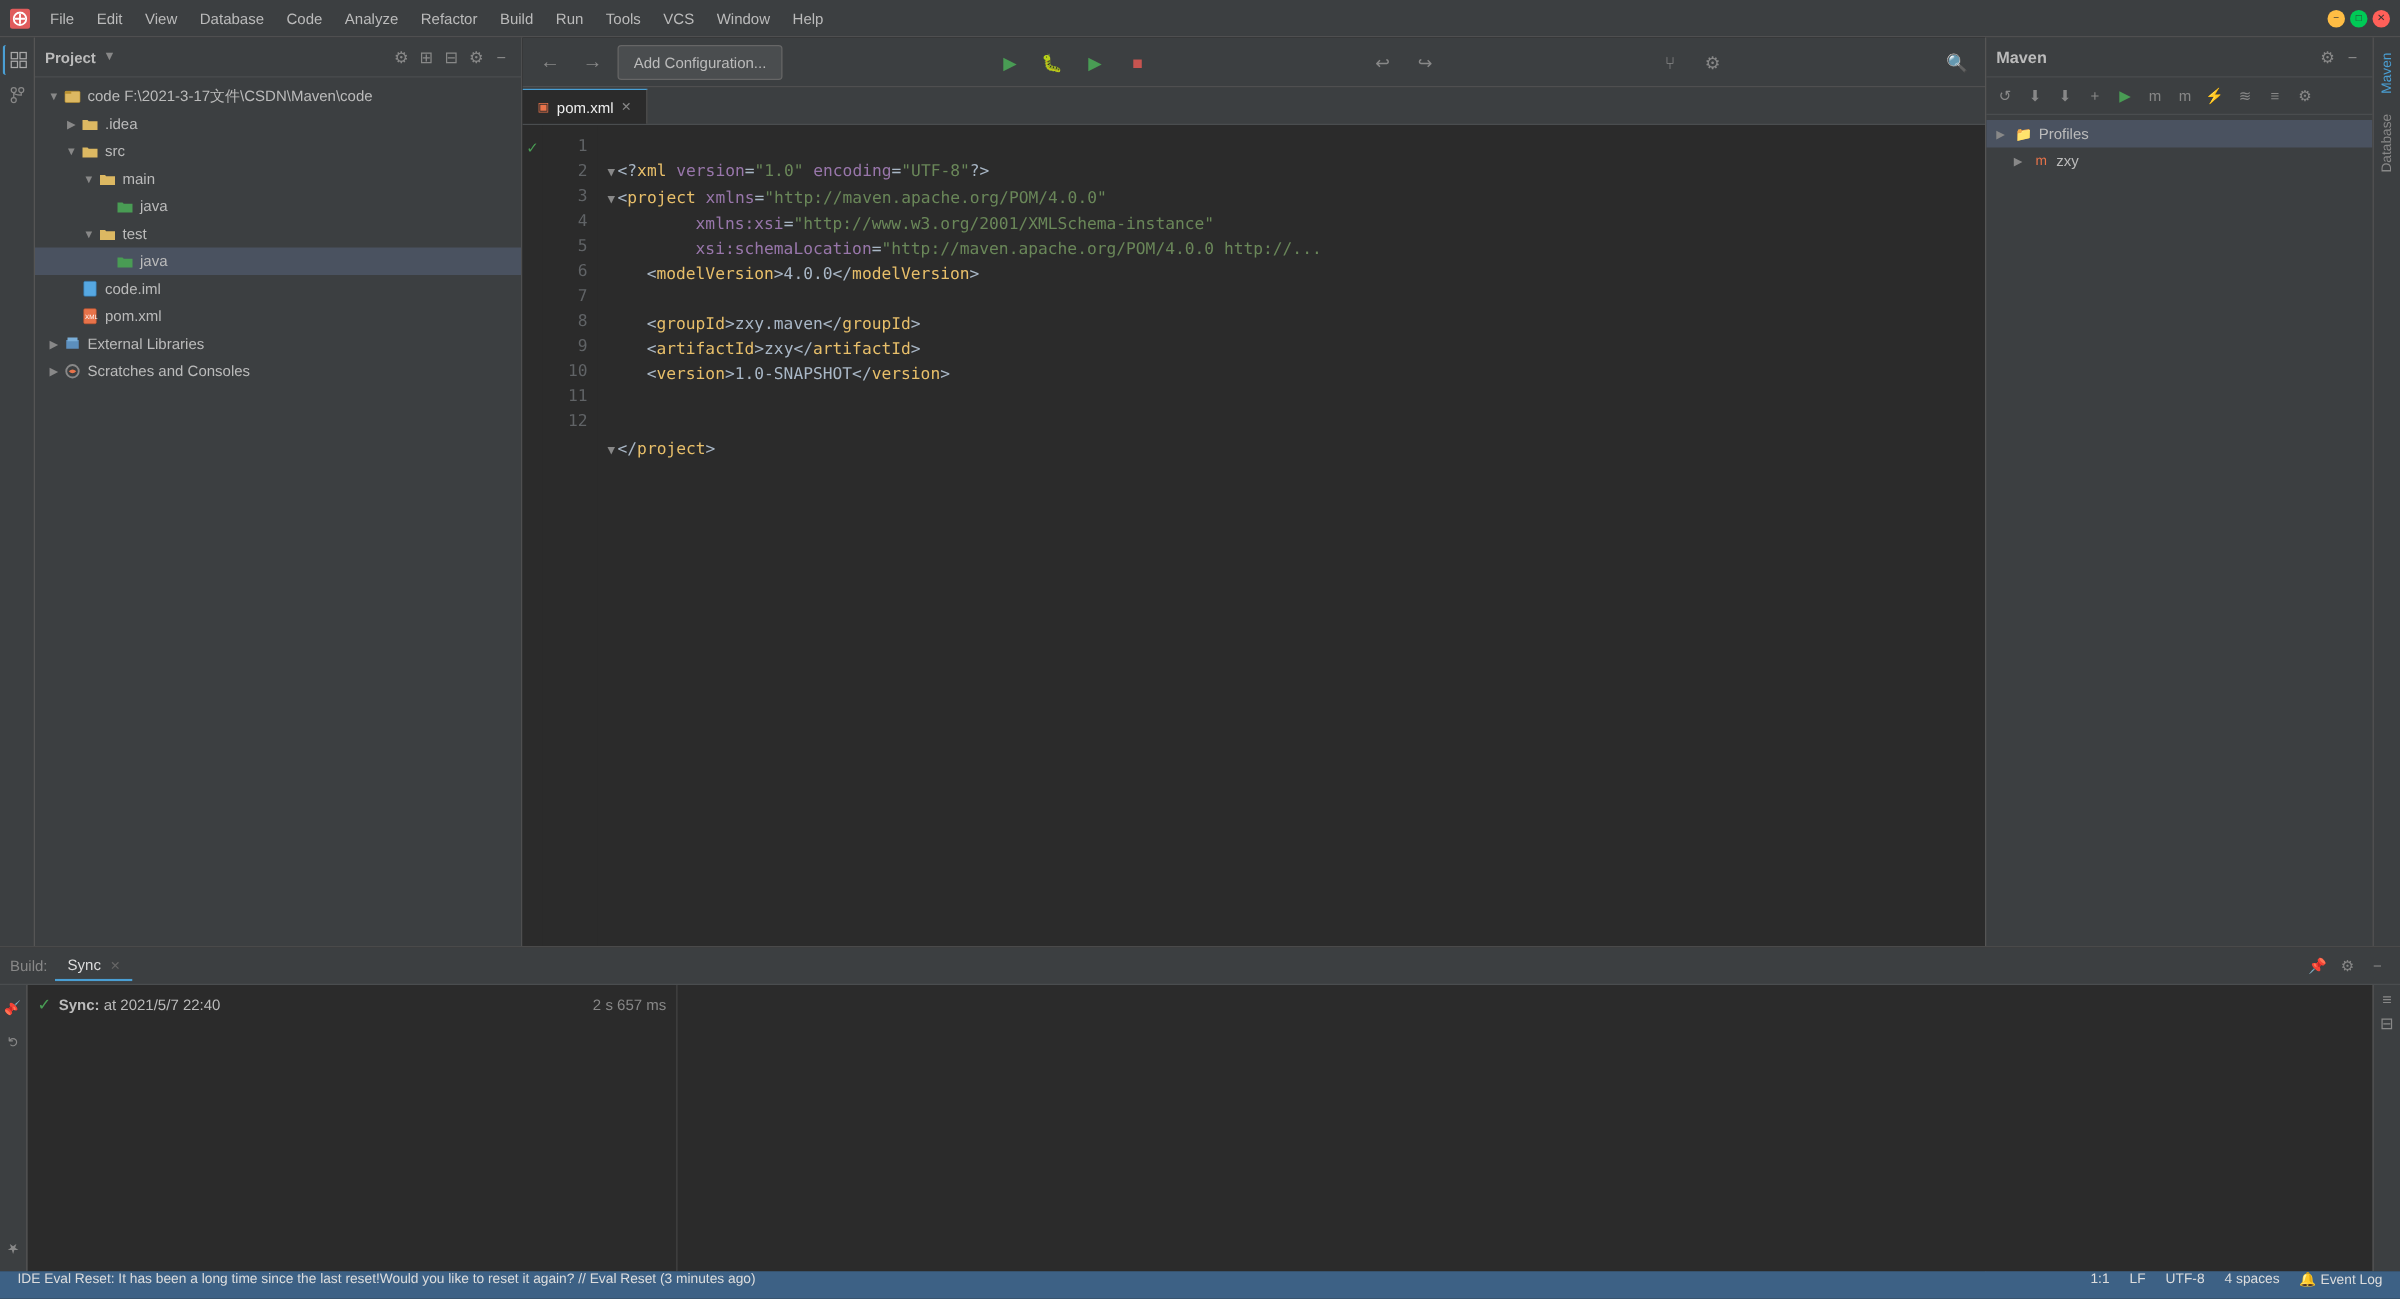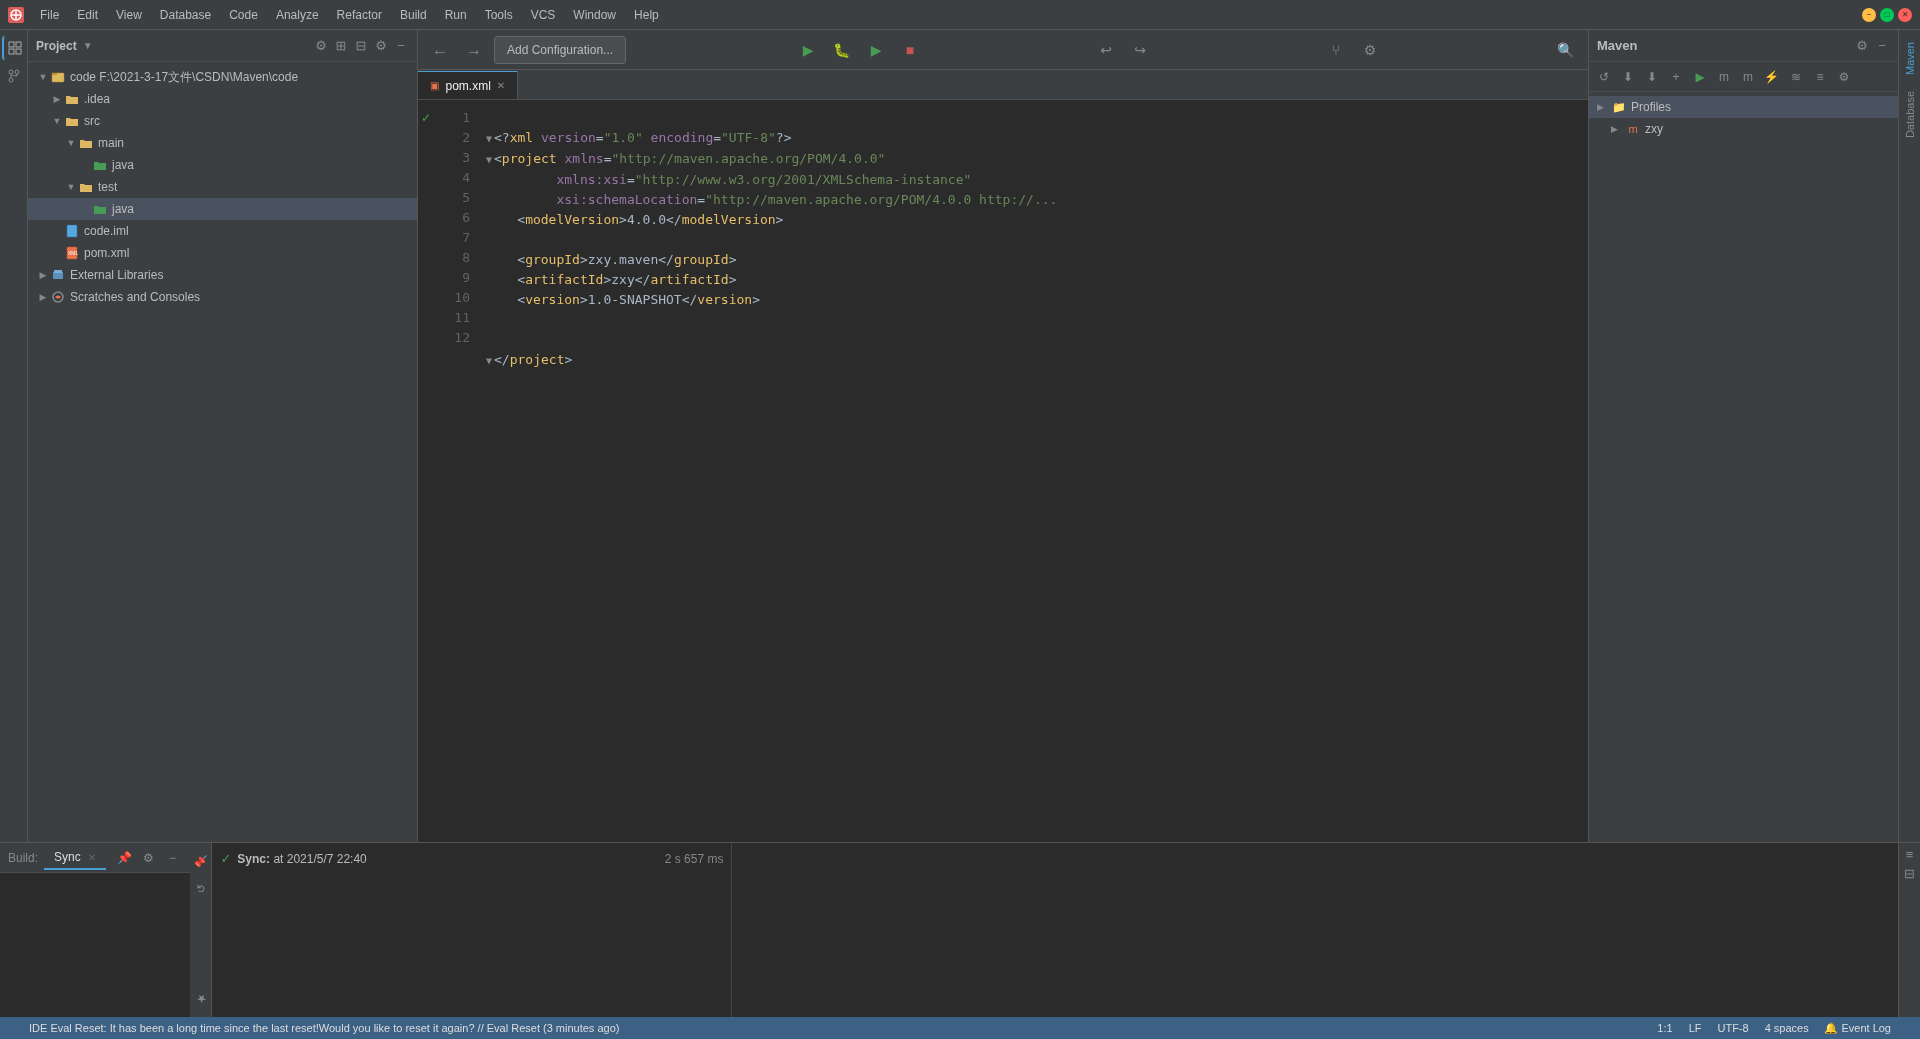--- a/index.html
+++ b/index.html
@@ -399,22 +399,21 @@
     .build-icon-ok { color: #499c54; font-size: 13px; }
     .build-text { font-size: 12px; color: #bbb; }
     .build-time { font-size: 12px; color: #888; margin-left: auto; }
     #build-right { flex: 1; }
 
     
     #status-bar {
       height: 22px;
       background: #3d6185;
       display: flex;
-      align-items: center;
-      padding: 0 25px;
+      padding: 0 10px;
       font-size: 11px;
       color: #ddd;
       gap: 8px;
       position: absolute;
       bottom: 0; left: 0; right: 0;
     }
     .status-item { padding: 0 4px; cursor: pointer; }
     .status-spacer { flex: 1; }
 
     
@@ -718,21 +717,21 @@
       </div>
     </div>
   </div>
 
   <div id="right-tabs">
     <div class="right-tab-item active">Maven</div>
     <div class="right-tab-item">Database</div>
   </div>
 </div>
 
-<div id="bottom-panel" style="position:fixed;bottom:22px;left:0;right:0;height:175px;background:#2b2b2b;border-top:1px solid #555;display:flex;flex-direction:row;">
+<div id="bottom-panel" style="position:fixed;bottom:22px;left:0;right:0;height:260px;background:#2b2b2b;border-top:1px solid #555;display:flex;flex-direction:column;">
   <div id="bottom-tab-bar">
     <div style="display:flex;align-items:center;gap:2px;">
       <span style="font-size:12px;color:#888;margin-right:4px;">Build:</span>
       <div class="bottom-tab" style="color:#ddd;border-bottom:2px solid #4a9fd4;">
         <span>Sync</span>
         <span class="bottom-tab-close">✕</span>
       </div>
     </div>
     <div class="bottom-spacer"></div>
     <div class="bottom-hdr-icon">📌</div>

